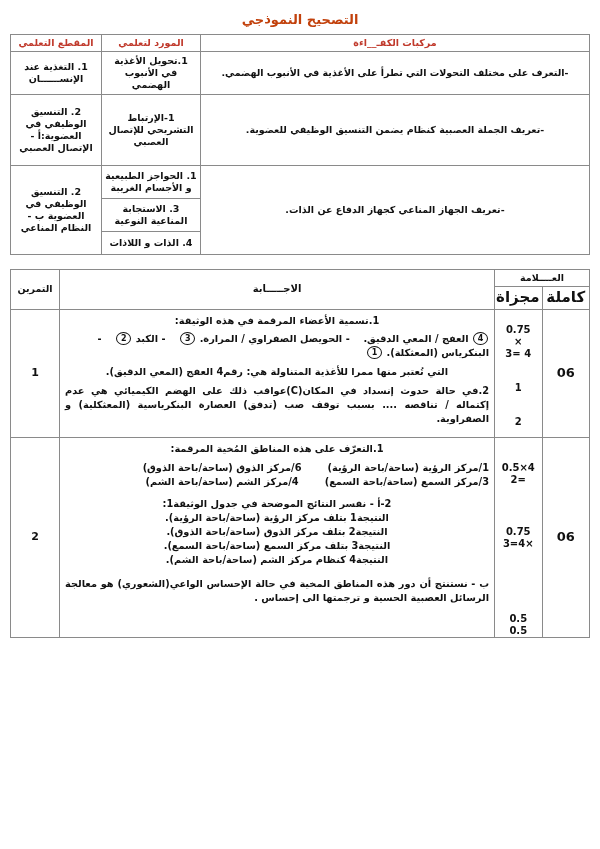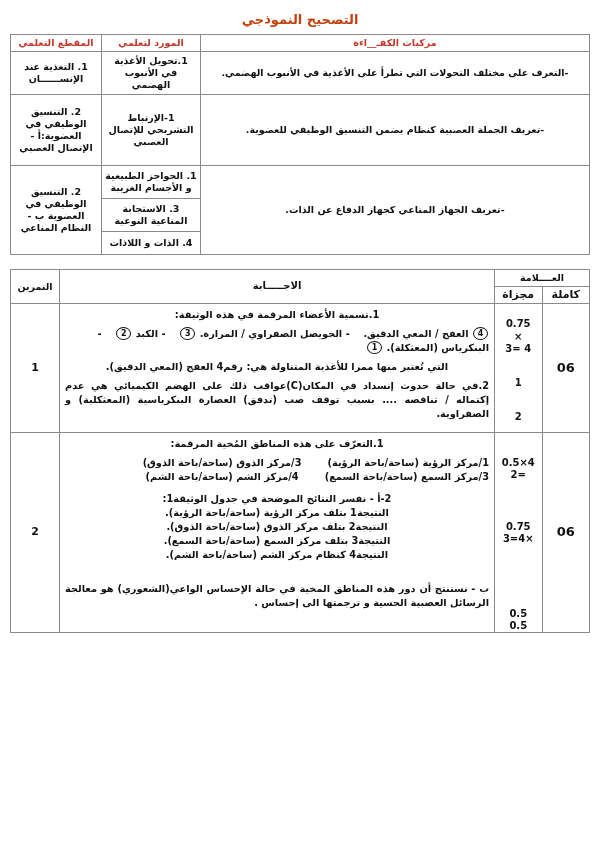--- a/index.html
+++ b/index.html
@@ -61,21 +61,21 @@
   .t1 .col-seg   { width: 84px; text-align: center; }
   .t1 .col-res   { width: 92px; text-align: center; }
   .t1 .col-comp  { text-align: center; }
   .t1 .comp-cell { text-align: center; padding: 4px 6px; }
   .t1 .seg-cell  { text-align: center; padding: 4px 3px; }
   .t1 .res-cell  { text-align: center; padding: 3px 3px; }
 
   
   .t2 td, .t2 th { font-size: 9.8px; }
   .t2 .h-mark      { width: 90px; text-align: center; padding: 2px; font-size: 9.5px; }
-  .t2 .h-sub       { width: 45px; text-align: center; padding: 1px 2px; font-size: 11px; }
+  .t2 .h-sub       { width: 45px; text-align: center; padding: 1px 2px; font-size: 15px; }
   .t2 .h-answer    { text-align: center; font-size: 10px; }
   .t2 .h-ex        { width: 42px; text-align: center; font-size: 9.5px; }
 
   .t2 .cell-full   { width: 45px; text-align: center; font-size: 13px; }
   .t2 .cell-part   { width: 45px; padding: 0; vertical-align: top; }
   .t2 .cell-ex     { width: 42px; text-align: center; font-size: 11px; }
   .t2 .cell-answer { padding: 4px 5px 6px 5px; vertical-align: top; }
 
   .part-stack {
     display: flex;
@@ -249,37 +249,37 @@
 
         <td class="cell-answer">
 
           <div class="ans-block">
             <div class="ans-line center">1.التعرّف على هذه المناطق المُخية المرقمة:</div>
           </div>
 
           <div class="ans-block">
             <div class="two-col indent-r">
               <span>1/مركز الرؤية (ساحة/باحة الرؤية)</span>
-              <span>3/مركز الذوق (ساحة/باحة الذوق)</span>
+              <span>6/مركز الذوق (ساحة/باحة الذوق)</span>
             </div>
             <div class="two-col indent-r">
               <span>3/مركز السمع (ساحة/باحة السمع)</span>
               <span>4/مركز الشم (ساحة/باحة الشم)</span>
             </div>
           </div>
 
           <div class="ans-block" style="margin-top:8px;">
             <div class="ans-line center">2-أ - نفسر النتائج الموضحة في جدول الوثيقة1:</div>
             <div class="ans-line center">النتيجة1 بتلف مركز الرؤية (ساحة/باحة الرؤية).</div>
             <div class="ans-line center">النتيجة2 بتلف مركز الذوق (ساحة/باحة الذوق).</div>
             <div class="ans-line center">النتيجة3 بتلف مركز السمع (ساحة/باحة السمع).</div>
             <div class="ans-line center">النتيجة4 كنظام مركز الشم (ساحة/باحة الشم).</div>
           </div>
 
-          <div class="ans-block" style="margin-top:20px;">
+          <div class="ans-block" style="margin-top:10px;">
             <div class="ans-line just">ب - نستنتج أن دور هذه المناطق المخية في حالة الإحساس الواعي(الشعوري) هو معالجة الرسائل العصبية الحسية و ترجمتها الى إحساس .</div>
           </div>
 
         </td>
 
         <td class="cell-ex">2</td>
       </tr>
 
     </tbody>
   </table>

